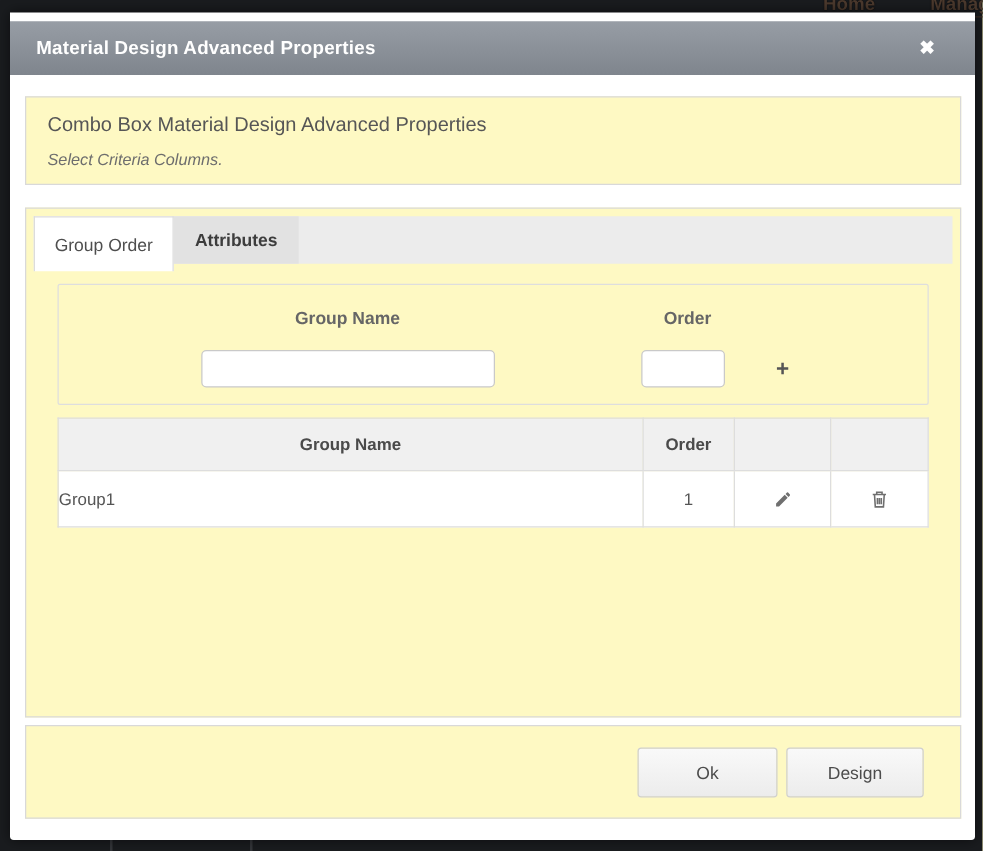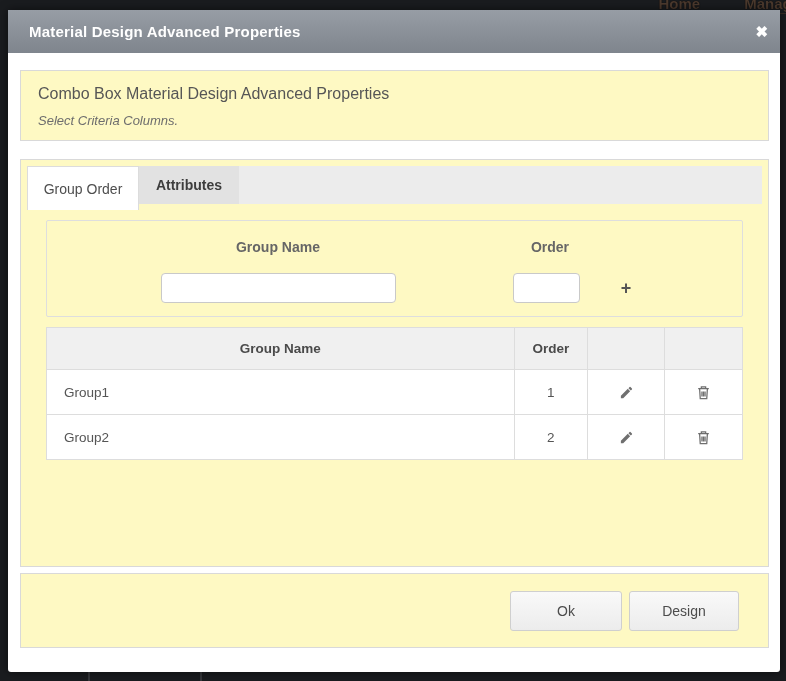--- a/index.html
+++ b/index.html
@@ -26,21 +26,22 @@
     position: absolute; left: 8px; top: 10px;
     width: 772px; height: 662px;
     background: #ffffff;
     border-radius: 0 0 3px 3px;
     box-shadow: 0 0 10px rgba(0,0,0,.55);
   }
   .modal-header {
     height: 43px;
     background: linear-gradient(#979da5, #7f858d);
     display: flex; align-items: center;
-    padding: 0 12px 0 21px;
+    padding: 0 32px 0 21px;
+    margin-top: 7px;
   }
   .modal-title { flex: 1; color: #ffffff; font-size: 15px; font-weight: 700; letter-spacing: .2px; }
   .modal-close { color: #ffffff; font-size: 15px; font-weight: 700; cursor: pointer; line-height: 1; }
 
   .box { border: 1px solid #d9d9d9; border-radius: 0; background: #fef9c3; }
 
   .info-box { margin: 17px 11px 0 12px; padding: 14px 17px 12px; }
   .info-title { font-size: 16px; color: #565656; }
   .info-sub { font-size: 13px; color: #6d6d6d; margin-top: 10px; font-style: italic; }
 
@@ -82,21 +83,21 @@
   .grid th, .grid td { border: 1px solid #dddddd; }
   .grid th {
     background: #f0f0f0; height: 42px;
     font-size: 13.5px; font-weight: 600; color: #4a4a4a; text-align: center;
   }
   .grid td { height: 45px; font-size: 13.5px; color: #555555; background: #fff; }
   .col-name { width: 67.2%; }
   .col-order { width: 10.5%; }
   .col-edit { width: 11.15%; }
   .col-del { width: 11.15%; }
-  .cell-name { text-align: left; padding-left: 17px; }
+  .cell-name { text-align: left; }
   .cell-center { text-align: center; }
   .icon-btn {
     display: inline-flex; align-items: center; justify-content: center;
     width: 24px; height: 24px; cursor: pointer; vertical-align: middle;
   }
   .icon-btn svg { display: block; }
 
   .footer-box {
     margin: 6px 11px 0 12px; height: 75px;
     display: flex; align-items: center; justify-content: flex-end;
@@ -179,41 +180,20 @@
               <span class="icon-btn">
                 <svg width="17" height="17" viewBox="0 0 24 24" fill="none" stroke="#6f6f6f" stroke-width="1.8">
                   <path d="M4.5 6.5h15"></path>
                     <path d="M9 6.5V4h6v2.5"></path>
                     <path d="M6.5 6.5l.9 14h9.2l.9-14"></path>
                   <path d="M9.8 10.5v7M12 10.5v7M14.2 10.5v7"></path>
                 </svg>
               </span>
             </td>
           </tr>
-          <tr>
-            <td class="cell-name">Group2</td>
-            <td class="cell-center">2</td>
-            <td class="cell-center">
-              <span class="icon-btn">
-                <svg width="15" height="15" viewBox="0 0 24 24" fill="#6f6f6f">
-                  <path d="M3 17.25V21h3.75L17.8 9.94l-3.75-3.75L3 17.25zM20.7 7.04c.39-.39.39-1.02 0-1.41l-2.34-2.34a.996.996 0 0 0-1.41 0l-1.83 1.83 3.75 3.75 1.83-1.83z"></path>
-                </svg>
-              </span>
-            </td>
-            <td class="cell-center">
-              <span class="icon-btn">
-                <svg width="17" height="17" viewBox="0 0 24 24" fill="none" stroke="#6f6f6f" stroke-width="1.8">
-                  <path d="M4.5 6.5h15"></path>
-                    <path d="M9 6.5V4h6v2.5"></path>
-                    <path d="M6.5 6.5l.9 14h9.2l.9-14"></path>
-                  <path d="M9.8 10.5v7M12 10.5v7M14.2 10.5v7"></path>
-                </svg>
-              </span>
-            </td>
-          </tr>
         </tbody>
       </table>
 
     </div>
   </div>
 
   <div class="box footer-box">
     <button class="btn btn-ok">Ok</button>
     <button class="btn btn-cancel">Design</button>
   </div>

